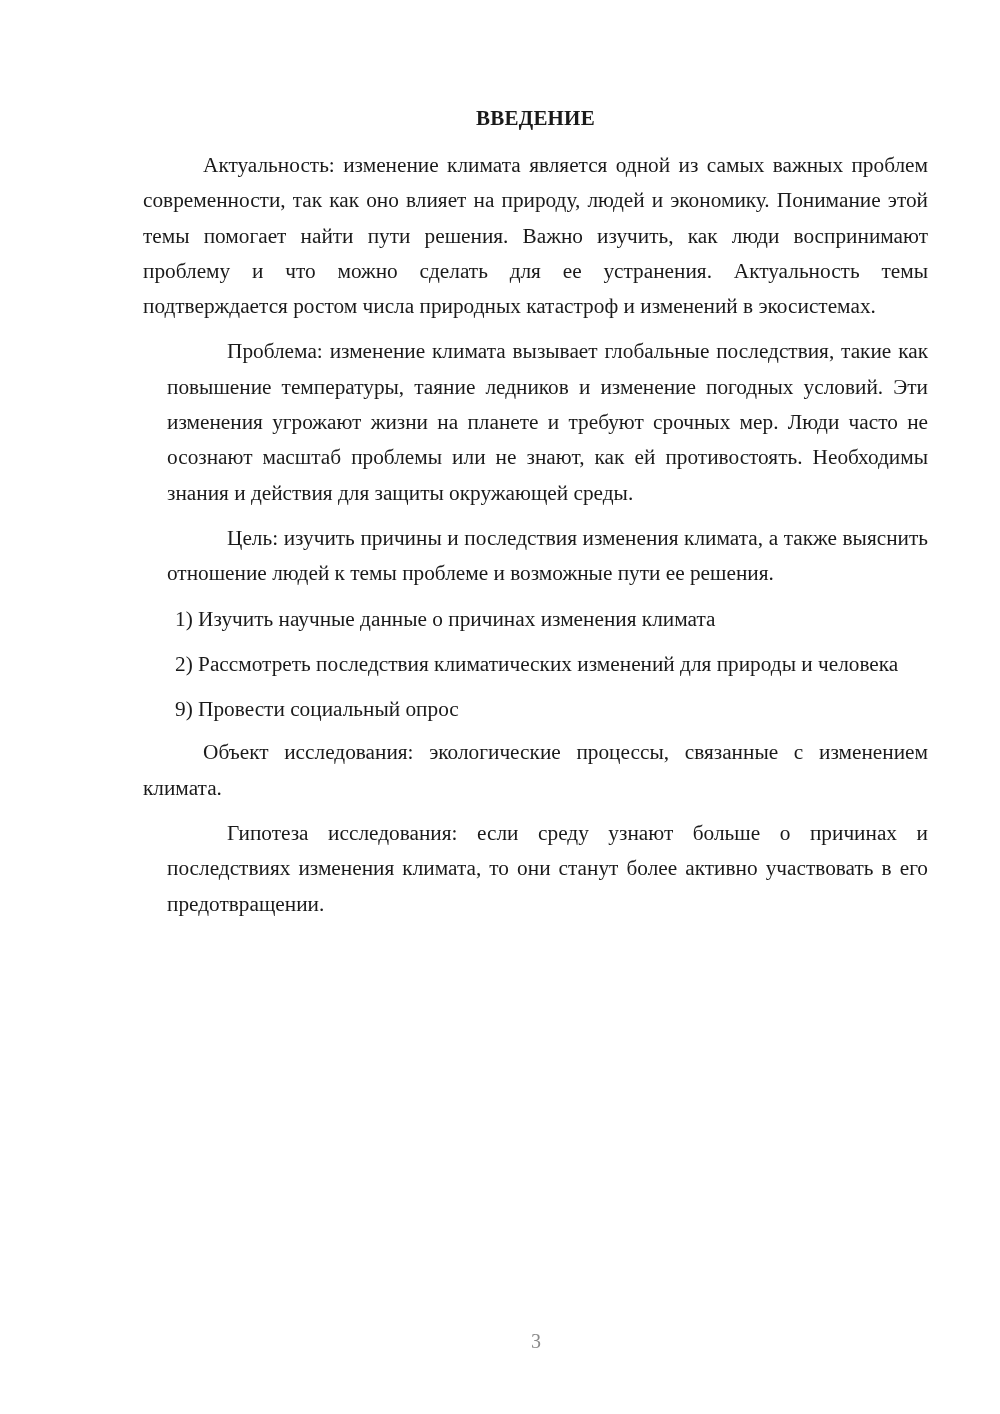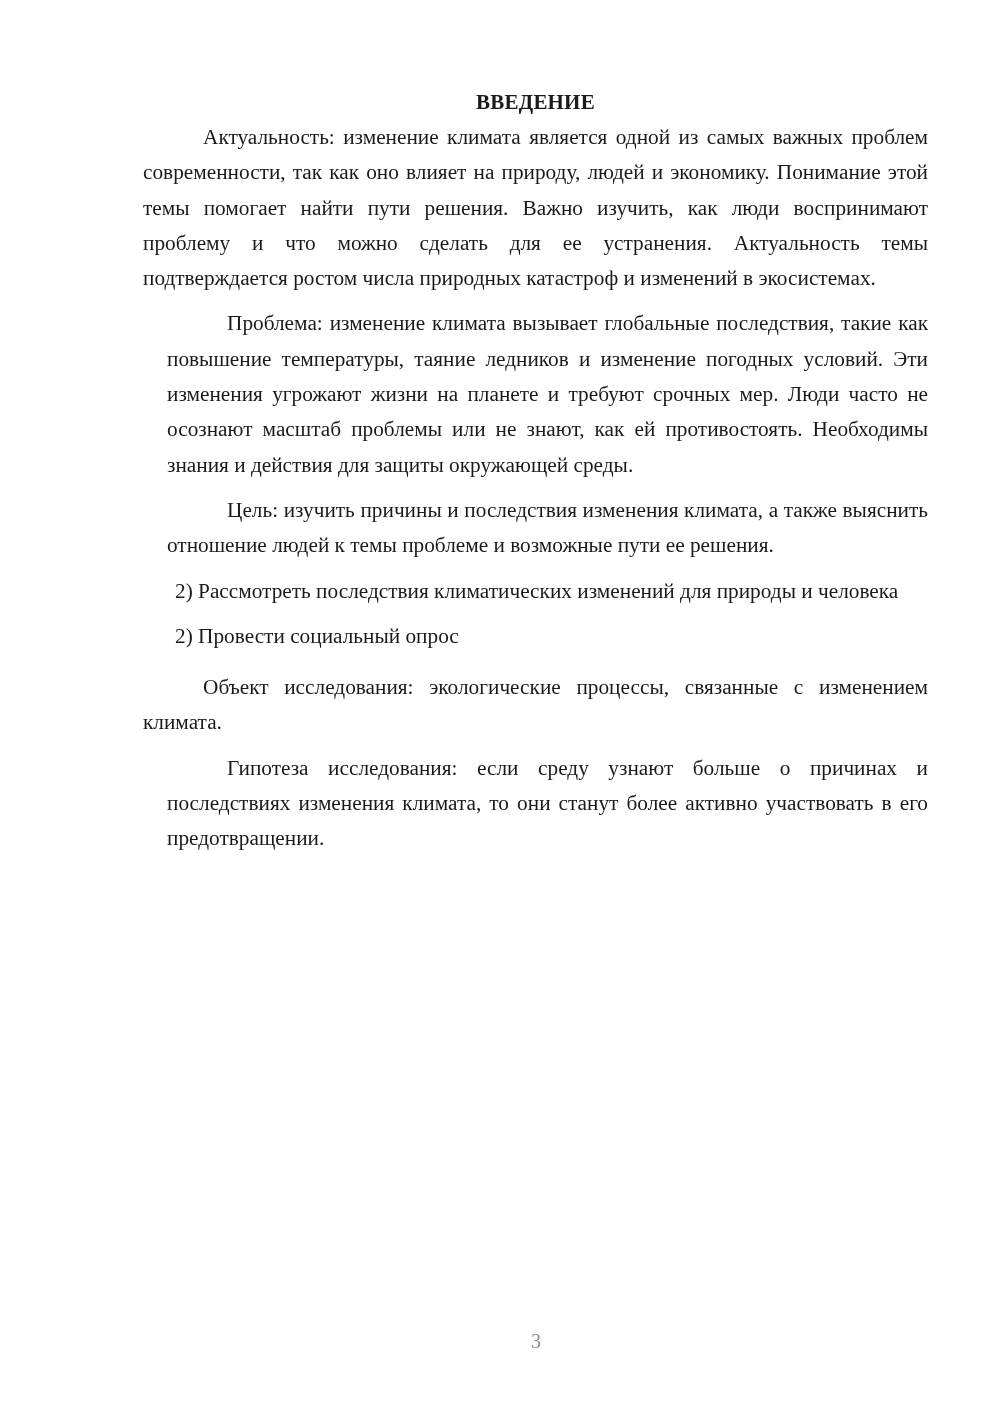--- a/index.html
+++ b/index.html
@@ -11,40 +11,40 @@
     width: 1000px;
     height: 1414px;
     position: relative;
     overflow: hidden;
     font-family: "Liberation Serif", "DejaVu Serif", serif;
     color: #1a1a1a;
   }
   .page {
     position: absolute;
     left: 143px;
-    top: 84px;
+    top: 100px;
     width: 785px;
   }
   .heading {
     text-align: center;
     font-weight: bold;
     font-size: 21px;
     line-height: 36px;
     margin: 0 0 0 0;
     letter-spacing: 0.2px;
   }
   .para {
     font-size: 21.3px;
     line-height: 35.3px;
     text-align: justify;
     text-indent: 60px;
     margin: 0;
   }
   .para + .para { margin-top: 10px; margin-left: 24px; }
-  .heading + .para { margin-top: 0px; }
+  .heading + .para { margin-top: 12px; }
   .list-item {
     font-size: 21.3px;
     line-height: 35.3px;
     text-align: justify;
     text-indent: 32px;
     margin: 10px 0 0 0;
   }
   .tasks-title {
     font-size: 21.3px;
     line-height: 35.3px;
@@ -70,23 +70,24 @@
   <h1 class="heading">ВВЕДЕНИЕ</h1>
 
   <p class="para">Актуальность: изменение климата является одной из самых важных проблем современности, так как оно влияет на природу, людей и экономику. Понимание этой темы помогает найти пути решения. Важно изучить, как люди воспринимают проблему и что можно сделать для ее устранения. Актуальность темы подтверждается ростом числа природных катастроф и изменений в экосистемах.</p>
 
   <p class="para">Проблема: изменение климата вызывает глобальные последствия, такие как повышение температуры, таяние ледников и изменение погодных условий. Эти изменения угрожают жизни на планете и требуют срочных мер. Люди часто не осознают масштаб проблемы или не знают, как ей противостоять. Необходимы знания и действия для защиты окружающей среды.</p>
 
   <p class="para">Цель: изучить причины и последствия изменения климата, а также выяснить отношение людей к темы проблеме и возможные пути ее решения.</p>
 
 
   <div>
+    <p class="list-item">1) Изучить научные данные о причинах изменения климата</p>
     <p class="list-item">2) Рассмотреть последствия климатических изменений для природы и человека</p>
-    <p class="list-item">2) Провести социальный опрос</p>
+    <p class="list-item">9) Провести социальный опрос</p>
   </div>
 
-  <p class="para" style="margin-top:16px">Объект исследования: экологические процессы, связанные с изменением климата.</p>
+  <p class="para" style="margin-top:8px">Объект исследования: экологические процессы, связанные с изменением климата.</p>
 
 
   <p class="para">Гипотеза исследования: если среду узнают больше о причинах и последствиях изменения климата, то они станут более активно участвовать в его предотвращении.</p>
 </div>
 
 <div class="page-number">3</div>
 
 </body></html>

